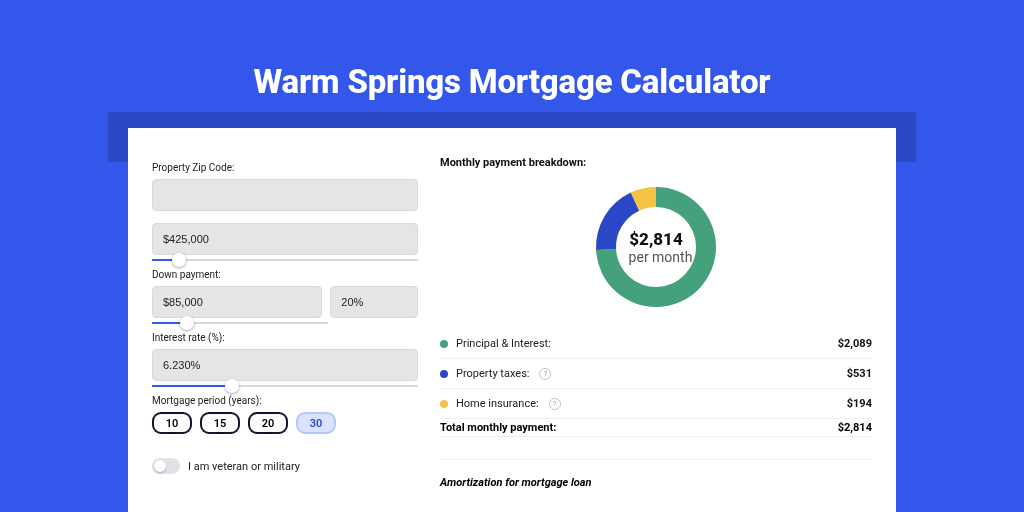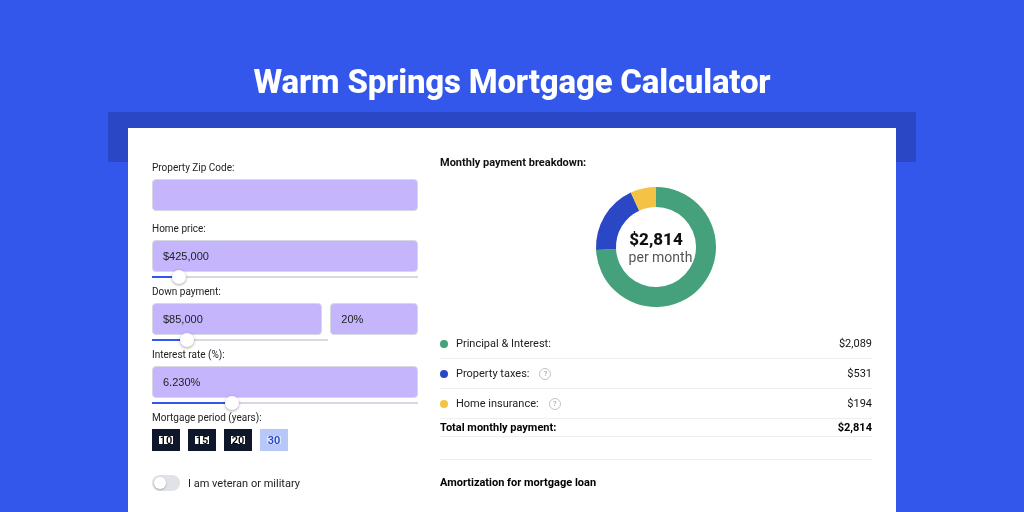--- a/index.html
+++ b/index.html
@@ -43,21 +43,21 @@
   .label.first { margin-top: 6px; }
 
   .text-input {
     width: 100%;
     height: 32px;
     border: 1px solid #d6d9e0;
     border-radius: 4px;
     padding: 0 10px;
     font-size: 11px;
     color: #222;
-    background: #c4b5fd;
+    background: #e5e5e5;
   }
 
   .input-wrap { margin-bottom: 12px; }
 
   .slider-track {
     height: 2px;
     background: #d6d9e0;
     position: relative;
     margin-top: 4px;
     margin-bottom: 8px;
@@ -75,24 +75,24 @@
     border-radius: 50%;
     box-shadow: 0 1px 3px rgba(0,0,0,.35);
   }
 
   .row2 { display: flex; gap: 8px; }
   .row2 .c1 { flex: 0.66; border-radius: 14px; }
   .row2 .c2 { flex: 0.34; }
 
   .period-row { display: flex; gap: 8px; margin-bottom: 14px; }
   .period-btn {
-    width: 28px;
+    width: 40px;
     height: 22px;
-    border: 7px solid #0f172a;
-    border-radius: 0;
+    border: 2px solid #0f172a;
+    border-radius: 9px;
     background: #fff;
     font-size: 11px;
     display: flex;
     align-items: center;
     justify-content: center;
     cursor: pointer;
     font-weight: 600;
   }
   .period-btn.selected {
     background: #d9e3ff;
@@ -147,21 +147,21 @@
     justify-content: space-between;
     padding: 8px 0;
     font-size: 11px;
     border-top: 1px solid #eee;
     gap: 48px;
   }
   .legend-row:first-of-type { border-top: none; }
   .legend-left { display: flex; align-items: center; gap: 8px; }
   .dot { width: 8px; height: 8px; border-radius: 50%; flex-shrink: 0; }
   .legend-label { color: #222; }
-  .legend-val { color: #111; font-weight: 400; }
+  .legend-val { color: #111; font-weight: 700; }
 
   .help-icon {
     width: 12px; height: 12px;
     border-radius: 6px;
     border: 1px solid #c0c4cc;
     display: inline-flex;
     align-items: center;
     justify-content: center;
     font-size: 8px;
     color: #9aa0aa;
@@ -172,39 +172,38 @@
     display: flex;
     justify-content: space-between;
     padding: 2px 0;
     font-size: 11px;
     font-weight: 700;
     border-top: 1px solid #eee;
     border-bottom: 1px solid #eee;
   }
 
   .amort-block { margin-top: 22px; padding-top: 16px; border-top: 1px solid #eee; }
-  .amort-title { font-size: 11px; font-weight: 700; margin-bottom: 9px; }
+  .amort-title { font-size: 11px; font-weight: 700; margin-bottom: 9px; font-style: italic; }
 </style>
 </head>
 <body>
 
 <h1 class="page-title">Warm Springs Mortgage Calculator</h1>
 
 <div class="blue-bar"></div>
 
 <div class="card">
 
   <div class="left-col">
 
     <div class="label first">Property Zip Code:</div>
     <div class="input-wrap">
       <input class="text-input" type="text" value="" style="">
     </div>
 
-    <div class="label">Home price:</div>
     <input class="text-input" type="text" value="$425,000" style="">
     <div class="slider-track">
       <div class="slider-fill" id="slider-fill-1" style="width: 10%;"></div>
       <div class="slider-thumb" id="slider-thumb-1" style="left: calc(10% - 7px);"></div>
     </div>
 
     <div class="label">Down payment:</div>
     <div class="row2">
       <div class="c1"><input class="text-input" type="text" value="$85,000" style=""></div>
       <div class="c2"><input class="text-input" type="text" value="20%" style=""></div>

